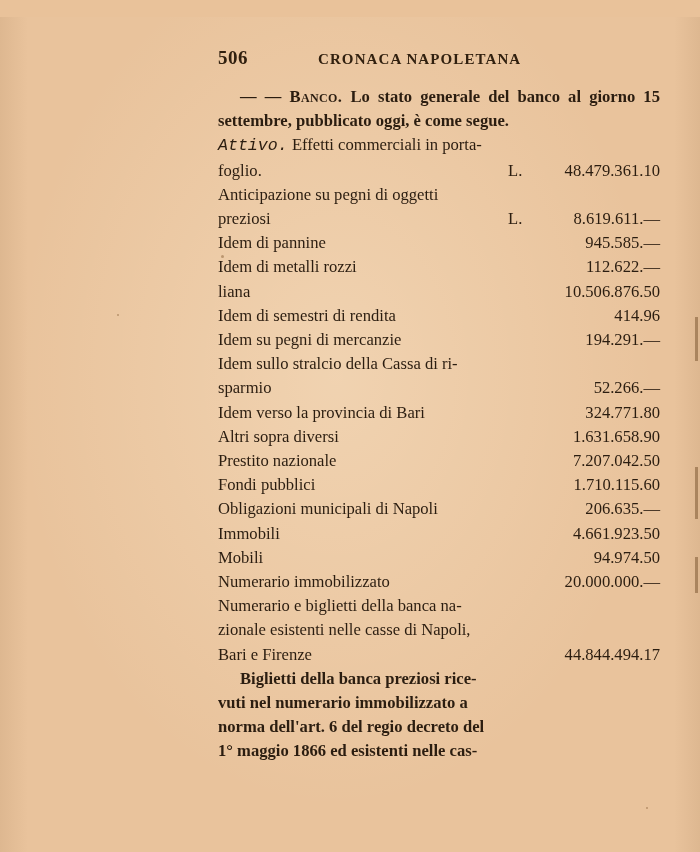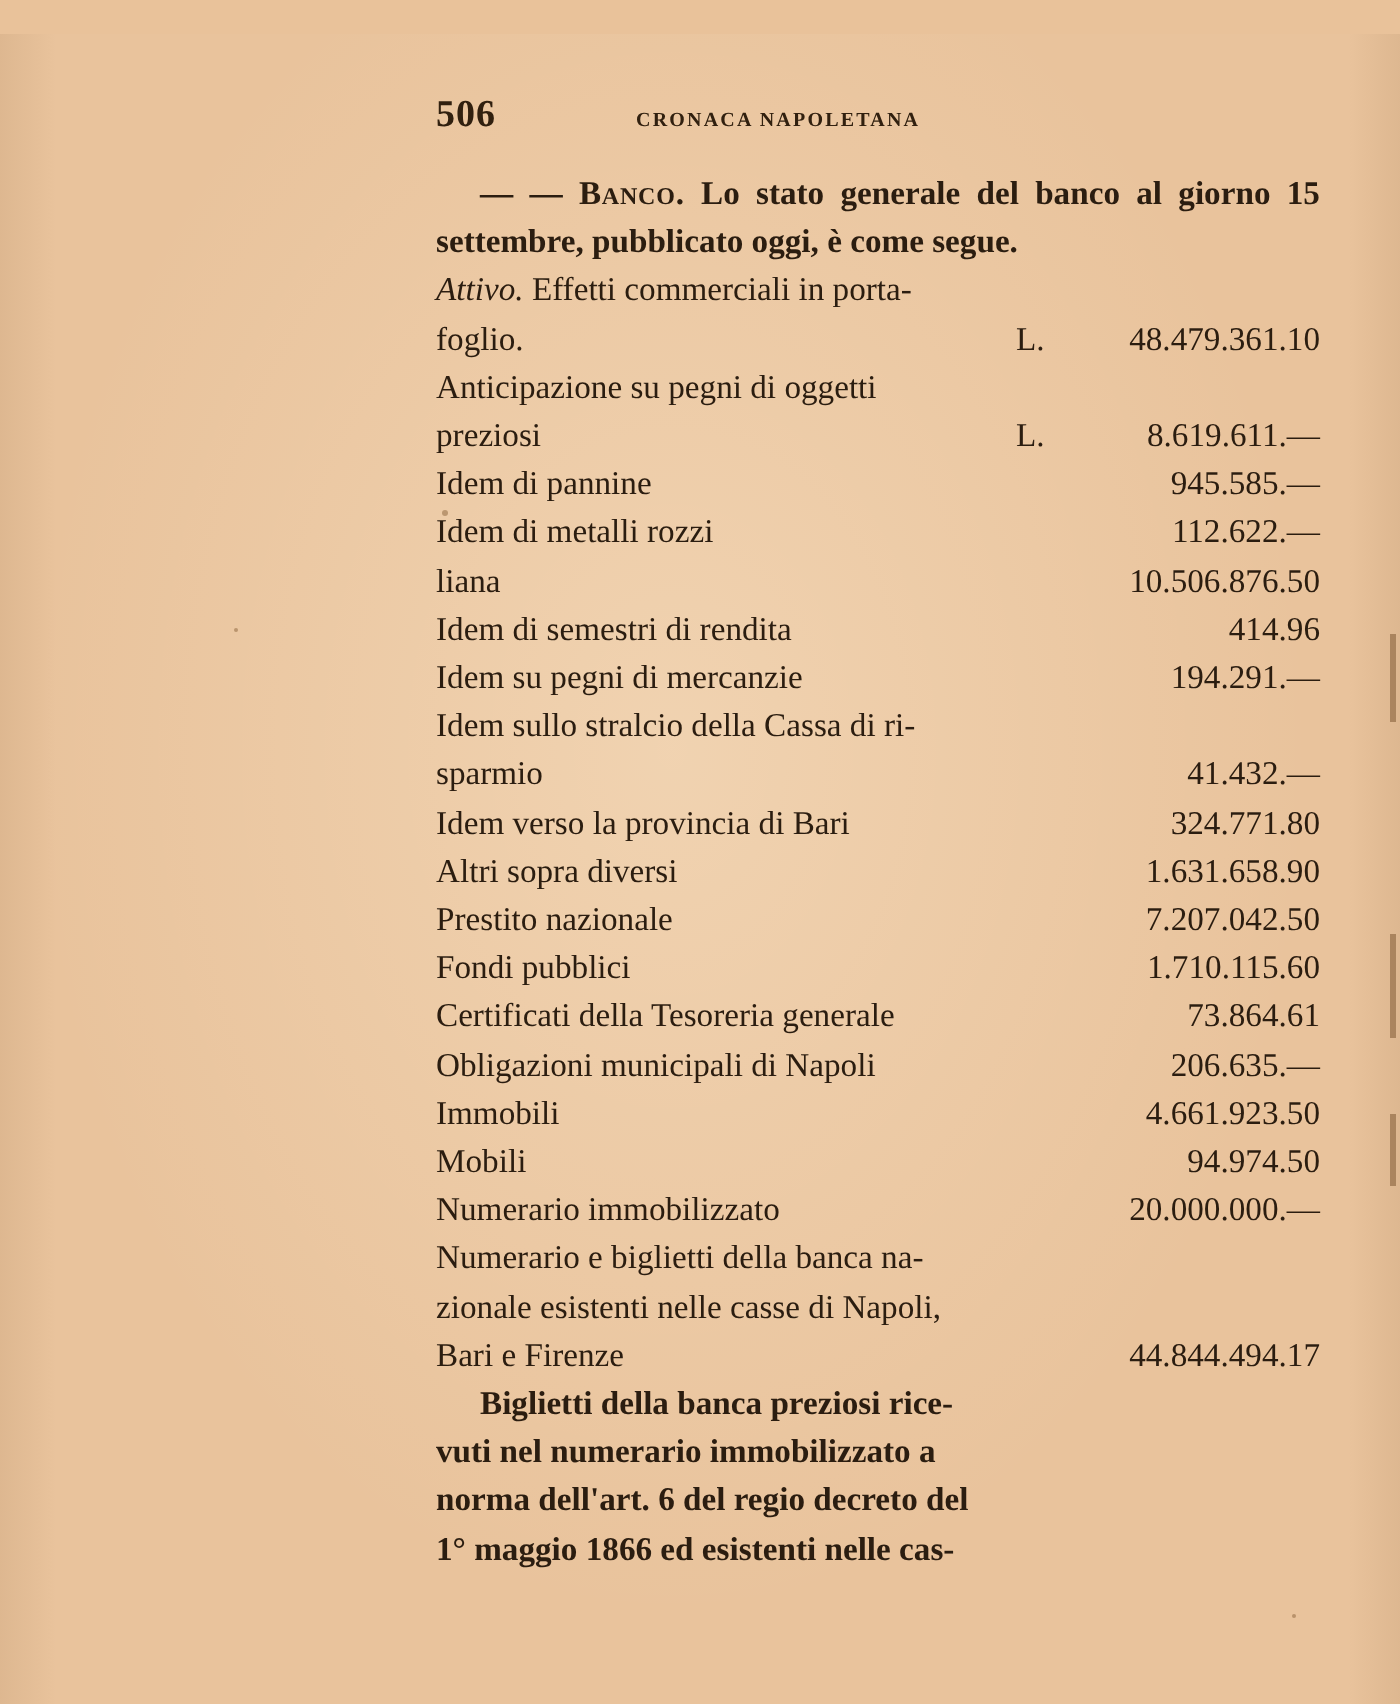--- a/index.html
+++ b/index.html
@@ -75,21 +75,21 @@
     margin-bottom: 8px;
   }
   .folio {
     font-size: 19px;
     font-weight: bold;
     letter-spacing: 0.5px;
     color: #31200f;
     width: 100px;
   }
   .running-head {
-    font-size: 10px;
+    font-size: 15px;
     font-weight: bold;
     letter-spacing: 1.1px;
     font-variant: small-caps;
     text-transform: uppercase;
     color: #31200f;
   }
 
   .body-text {
     font-size: 16.6px;
     line-height: 24.2px;
@@ -98,21 +98,21 @@
   .para {
     margin: 0;
     font-weight: bold;
   }
   .indent { text-indent: 22px; }
 
   .smallcaps {
     font-variant: small-caps;
     letter-spacing: 0.4px;
   }
-  .italic { font-style: italic; }
+  .italic { font-style: italic; font-family: Liberation Mono, monospace; }
 
   table.ledger {
     width: 442px;
     border-collapse: collapse;
     font-size: 16.6px;
     line-height: 24.2px;
   }
   table.ledger td {
     padding: 0;
     vertical-align: top;
@@ -221,21 +221,21 @@
         </tr>
 
         <tr>
           <td class="label i2">Idem sullo stralcio della Cassa di ri-</td>
           <td class="cur"></td>
           <td class="amt"></td>
         </tr>
         <tr>
           <td class="label i0">sparmio</td>
           <td class="cur"></td>
-          <td class="amt">41.432.—</td>
+          <td class="amt">52.266.—</td>
         </tr>
 
         <tr>
           <td class="label i2">Idem verso la provincia di Bari</td>
           <td class="cur"></td>
           <td class="amt">324.771.80</td>
         </tr>
         <tr>
           <td class="label i2">Altri sopra diversi</td>
           <td class="cur"></td>
@@ -243,25 +243,20 @@
         </tr>
         <tr>
           <td class="label i2">Prestito nazionale</td>
           <td class="cur"></td>
           <td class="amt">7.207.042.50</td>
         </tr>
         <tr>
           <td class="label i2">Fondi pubblici</td>
           <td class="cur"></td>
           <td class="amt">1.710.115.60</td>
-        </tr>
-        <tr>
-          <td class="label i2">Certificati della Tesoreria generale</td>
-          <td class="cur"></td>
-          <td class="amt">73.864.61</td>
         </tr>
         <tr>
           <td class="label i2">Obligazioni municipali di Napoli</td>
           <td class="cur"></td>
           <td class="amt">206.635.—</td>
         </tr>
         <tr>
           <td class="label i2">Immobili</td>
           <td class="cur"></td>
           <td class="amt">4.661.923.50</td>

